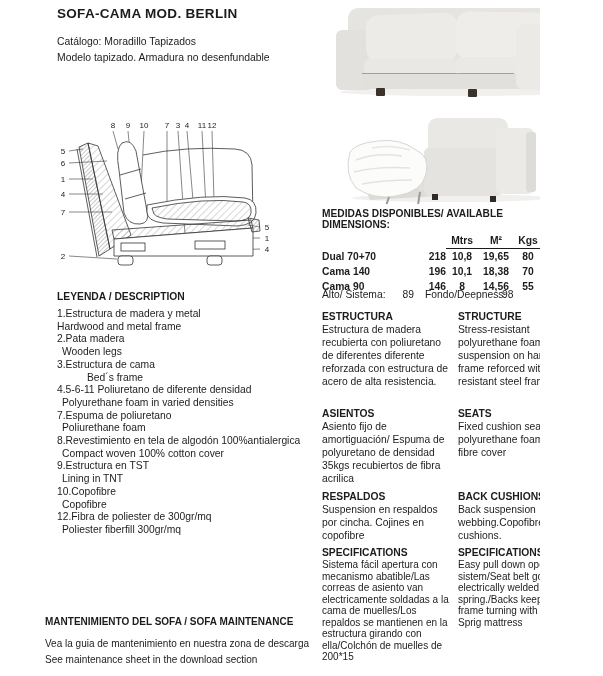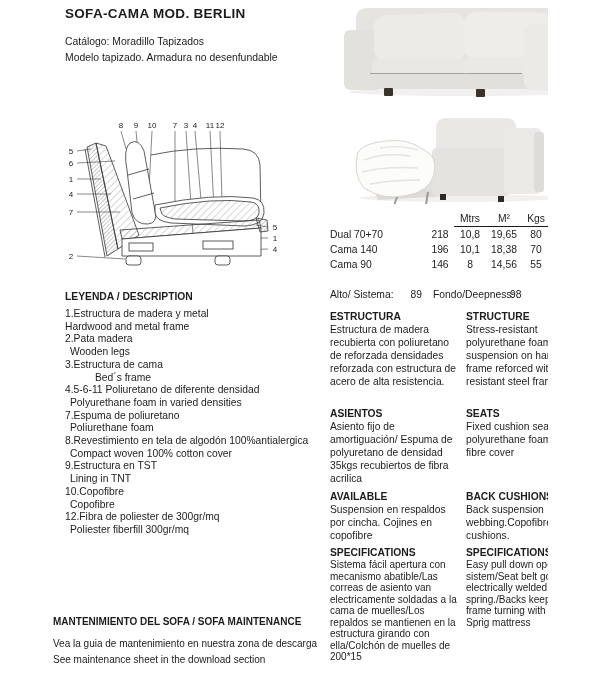--- a/index.html
+++ b/index.html
@@ -1,40 +1,40 @@
 <!DOCTYPE html>
 <html><head>
 <meta charset="utf-8">
 <style>
   html,body{margin:0;padding:0;background:#ffffff;}
   .page{position:relative;width:540px;height:676px;background:#fff;overflow:hidden;
-        font-family:"Liberation Sans","DejaVu Sans",sans-serif;color:#1c1c1c;margin-left:8px;}
+        font-family:"Liberation Sans","DejaVu Sans",sans-serif;color:#1c1c1c;}
   .abs{position:absolute;}
   .title{left:57px;top:6px;font-size:13.5px;font-weight:bold;letter-spacing:.3px;}
   .cat1{left:57px;top:36px;font-size:10.4px;}
   .cat2{left:57px;top:52px;font-size:10.4px;}
 
   .legend{left:57px;top:291px;width:265px;font-size:10.3px;}
   .legend .lg-head{font-weight:bold;margin-bottom:6px;}
   .legend-item div{line-height:12.7px;}
   .legend-item .en{padding-left:5px;}
   .legend-item:nth-child(2) .en{padding-left:0;}
   .legend-item:nth-child(4) .en{padding-left:30px;}
 
   .maint{left:45px;top:616px;width:300px;font-size:10px;}
   .maint .mt-head{font-weight:bold;margin-bottom:9px;}
   .maint div.ln{line-height:16px;}
 
   .dims{left:322px;top:208px;width:250px;font-size:10.3px;}
   .dims .dm-head{font-weight:bold;font-size:10.2px;}
   .dims-table{border-collapse:collapse;margin-top:3px;font-size:10.3px;width:250px;}
-  .dims-table td,.dims-table th{padding:0;line-height:15px;font-weight:normal;text-align:center;white-space:nowrap;}
+  .dims-table td,.dims-table th{padding:0;line-height:15px;font-weight:bold;text-align:center;white-space:nowrap;}
   .dims-table th.u{border-bottom:1px solid #1a1a1a;}
   .dims-table .tl{text-align:left;}
-  .dims-table .trr{text-align:center;}
+  .dims-table .trr{text-align:right;}
   .altorow{left:322px;top:289px;width:250px;height:14px;font-size:10.3px;}
   .altorow span{position:absolute;white-space:nowrap;}
   .a-lab{left:0;}  .a-val{left:72px;width:20px;text-align:right;}
   .f-lab{left:103px;} .f-val{left:180px;}
 
   .sections{left:322px;top:0;width:281px;}
   .section{position:absolute;left:0;width:281px;}
   .sec-structure{top:310px;} .sec-seats{top:407px;} .sec-backs{top:490px;} .sec-obs{top:546px;}
   .col-es{position:absolute;left:0;width:130px;}
   .col-en{position:absolute;left:136px;width:132px;}
@@ -211,20 +211,21 @@
     </div>
   </div>
 
   <div class="abs maint">
     <div class="mt-head">MANTENIMIENTO DEL SOFA / SOFA MAINTENANCE</div>
     <div class="ln">Vea la guia de mantenimiento en nuestra zona de descarga</div>
     <div class="ln">See maintenance sheet in the download section</div>
   </div>
 
   <div class="abs dims">
+    <div class="dm-head">MEDIDAS DISPONIBLES/ AVAILABLE DIMENSIONS:</div>
     <table class="dims-table">
       <colgroup>
           <col style="width:96px">
           <col style="width:28px">
           <col style="width:32px">
           <col style="width:36px">
           <col style="width:28px">
           <col style="width:30px">
         </colgroup>
       <thead>
@@ -270,40 +271,40 @@
     <span class="a-lab">Alto/ Sistema:</span>
     <span class="a-val">89</span>
     <span class="f-lab">Fondo/Deepness:</span>
     <span class="f-val">98</span>
   </div>
 
   <div class="abs sections">
     <div class="section sec-structure">
       <div class="col-es">
         <div class="sec-title">ESTRUCTURA</div>
-        <div class="sec-body">Estructura de madera recubierta con poliuretano de reforzada densidades reforzada con estructura de acero de alta resistencia.</div>
+        <div class="sec-body">Estructura de madera recubierta con poliuretano de diferentes diferente reforzada con estructura de acero de alta resistencia.</div>
       </div>
       <div class="col-en">
         <div class="sec-title">STRUCTURE</div>
         <div class="sec-body">Stress-resistant polyurethane foam in varied suspension on hardwood frame reforced with hight resistant steel frame</div>
       </div>
     </div>
     <div class="section sec-seats">
       <div class="col-es">
         <div class="sec-title">ASIENTOS</div>
         <div class="sec-body">Asiento fijo de amortiguación/ Espuma de polyuretano de densidad 35kgs recubiertos de fibra acrilica</div>
       </div>
       <div class="col-en">
         <div class="sec-title">SEATS</div>
         <div class="sec-body">Fixed cushion seat/ 35kgs polyurethane foam. Acrylic fibre cover</div>
       </div>
     </div>
     <div class="section sec-backs">
       <div class="col-es">
-        <div class="sec-title">AVAILABLE</div>
+        <div class="sec-title">RESPALDOS</div>
         <div class="sec-body">Suspension en respaldos por cincha. Cojines en copofibre</div>
       </div>
       <div class="col-en">
         <div class="sec-title">BACK CUSHIONS</div>
         <div class="sec-body">Back suspension webbing.Copofibre cushions.</div>
       </div>
     </div>
     <div class="section sec-obs">
       <div class="col-es">
         <div class="sec-title">SPECIFICATIONS</div>

